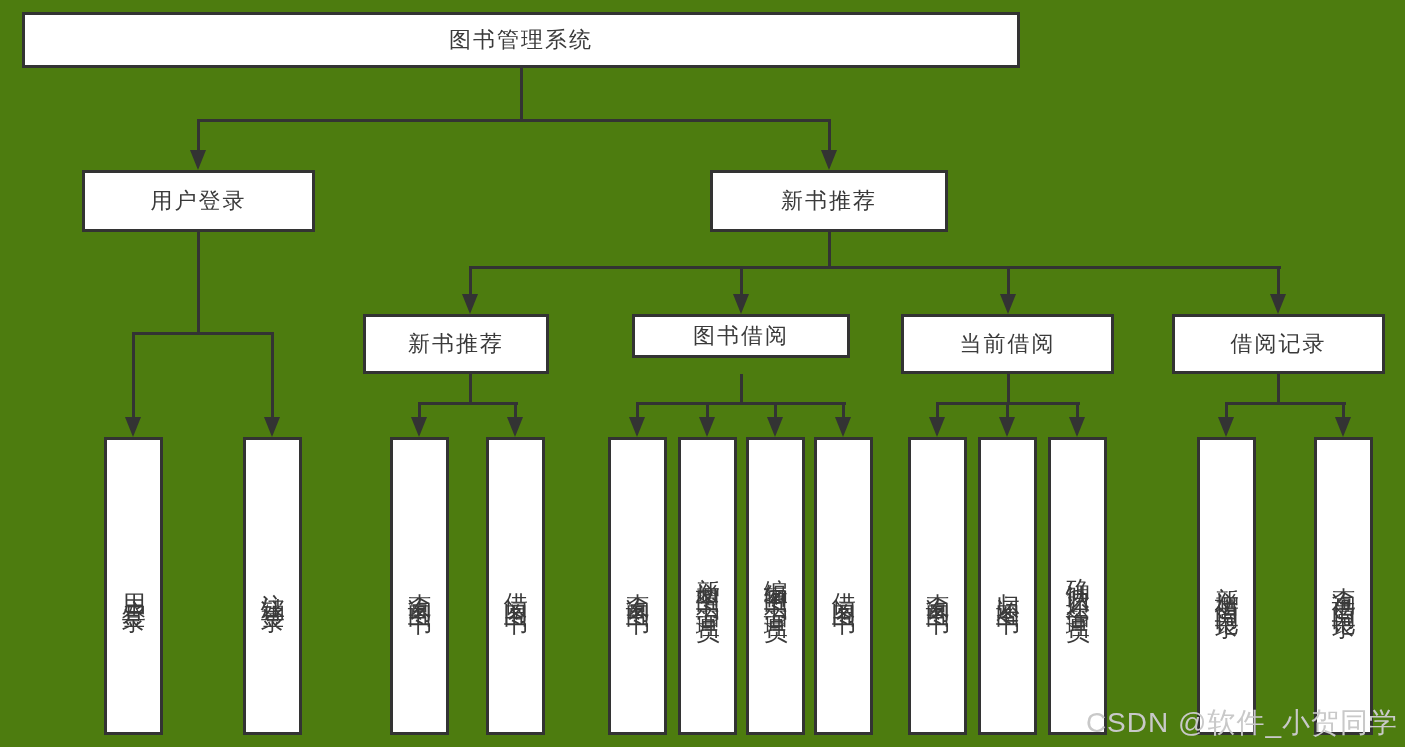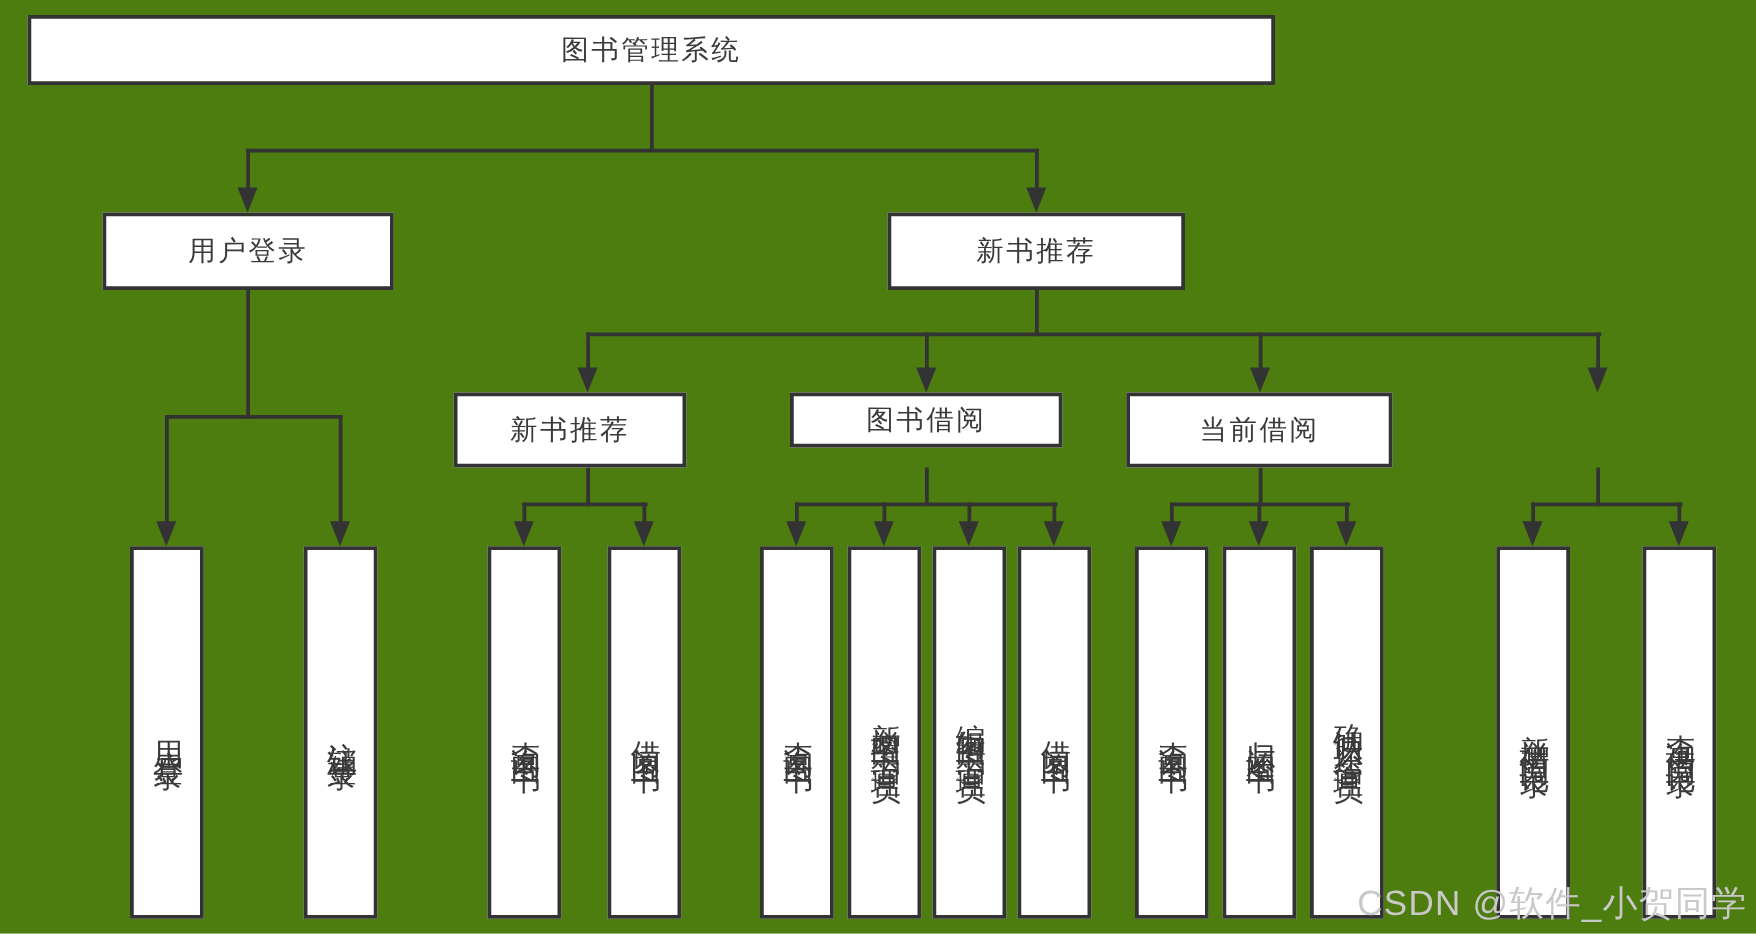--- a/index.html
+++ b/index.html
@@ -92,20 +92,23 @@
 
   <div class="box hbox" style="left:363px;top:314px;width:186px;height:60px">
     <span class="lbl">新书推荐</span>
   </div>
   <div class="box hbox" style="left:632px;top:314px;width:218px;height:44px">
     <span class="lbl">图书借阅</span>
   </div>
   <div class="box hbox" style="left:901px;top:314px;width:213px;height:60px">
     <span class="lbl">当前借阅</span>
   </div>
+  <div class="box hbox" style="left:1172px;top:314px;width:213px;height:60px">
+    <span class="lbl">借阅记录</span>
+  </div>
 
   <div class="box vbox" style="left:104px;top:437px;width:59px;height:298px">
     <span class="lbl">用户登录</span>
   </div>
   <div class="box vbox" style="left:243px;top:437px;width:59px;height:298px">
     <span class="lbl">注销登录</span>
   </div>
 
   <div class="box vbox" style="left:390px;top:437px;width:59px;height:298px">
     <span class="lbl">查询图书</span>

